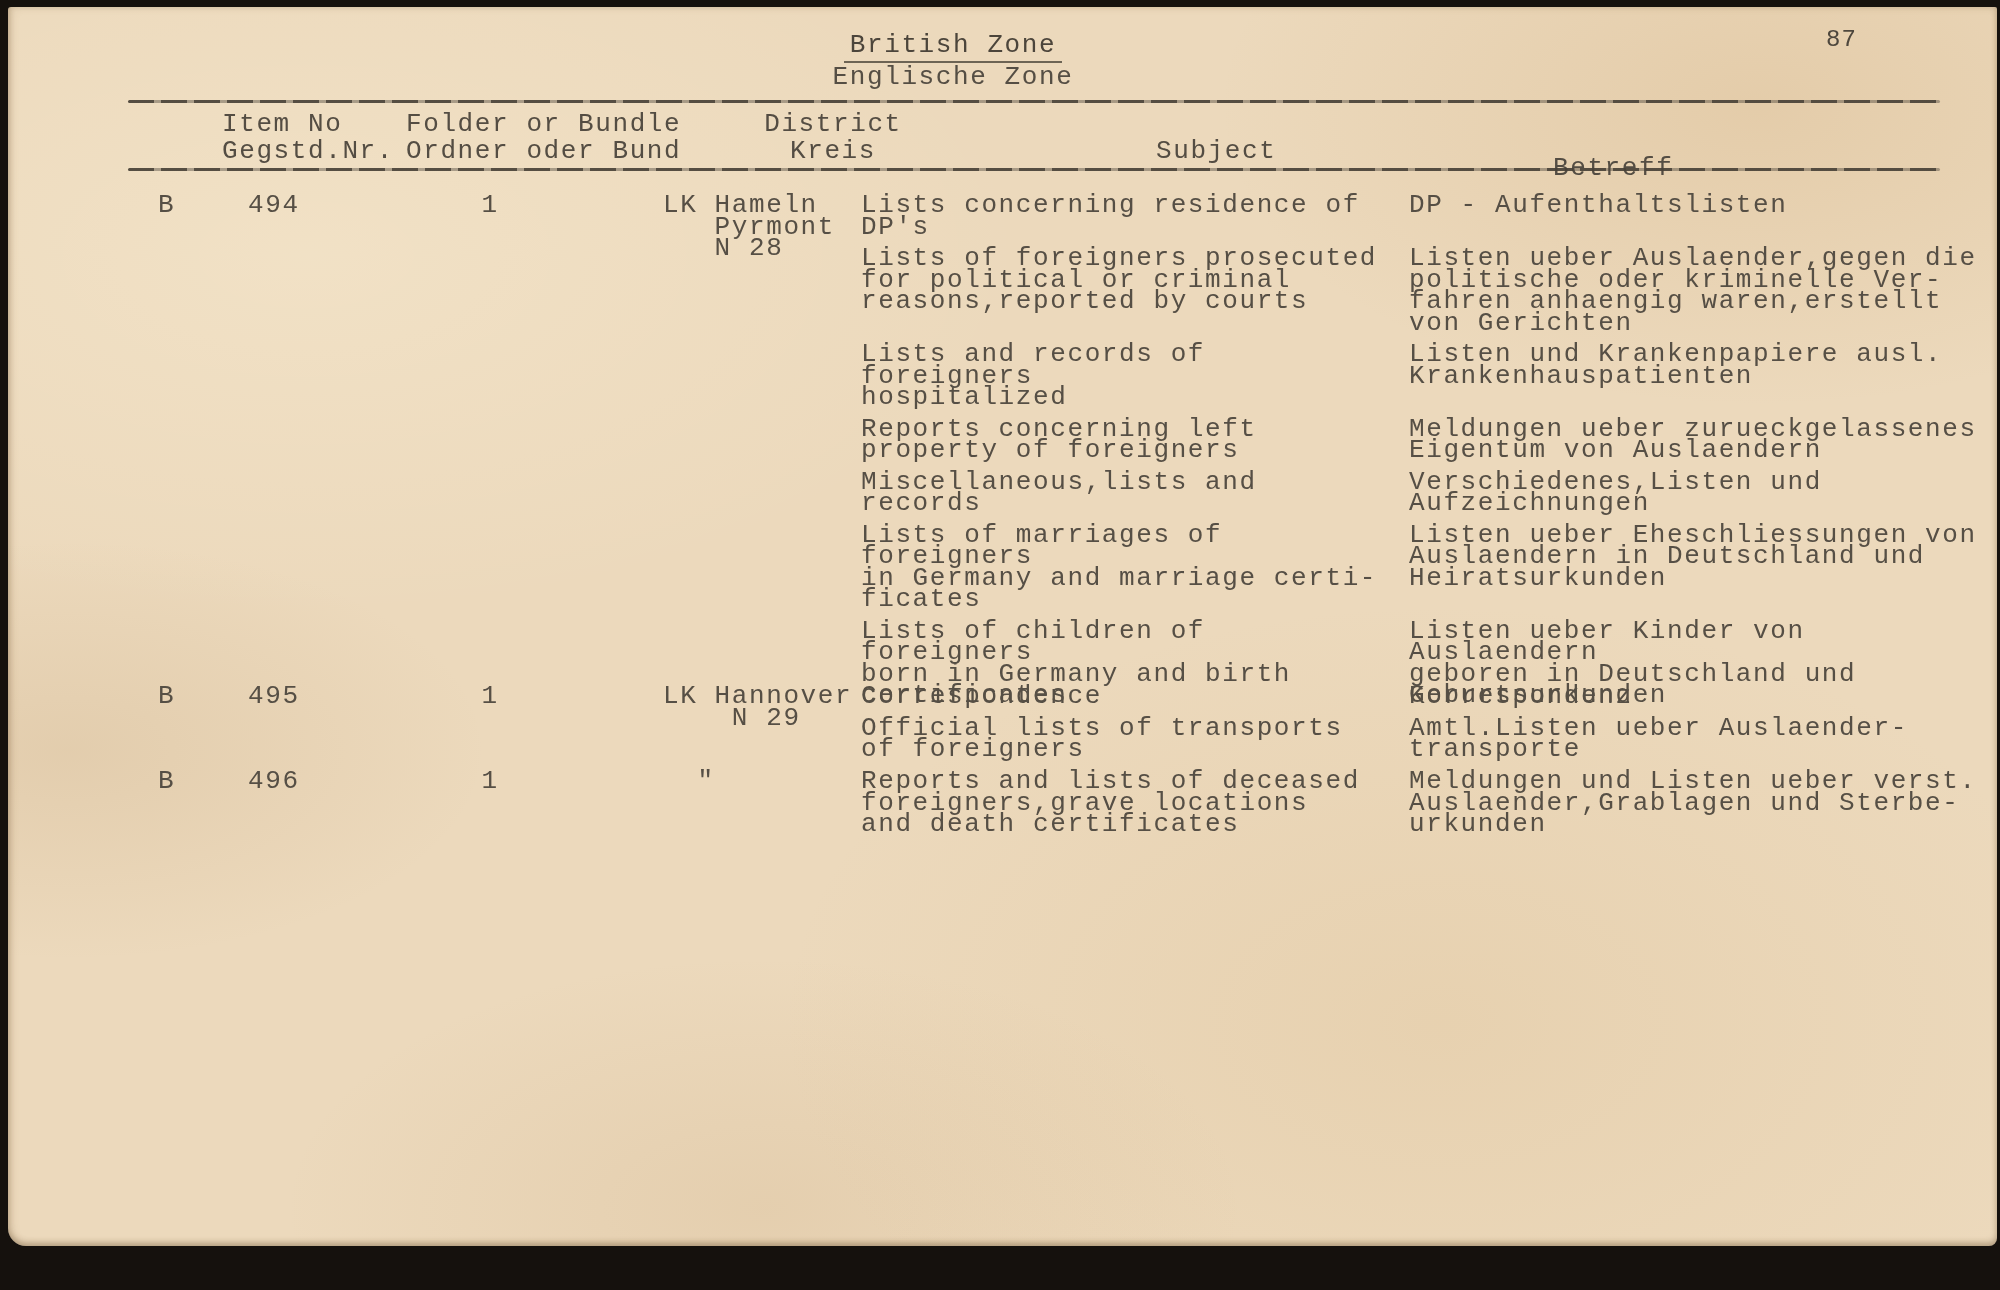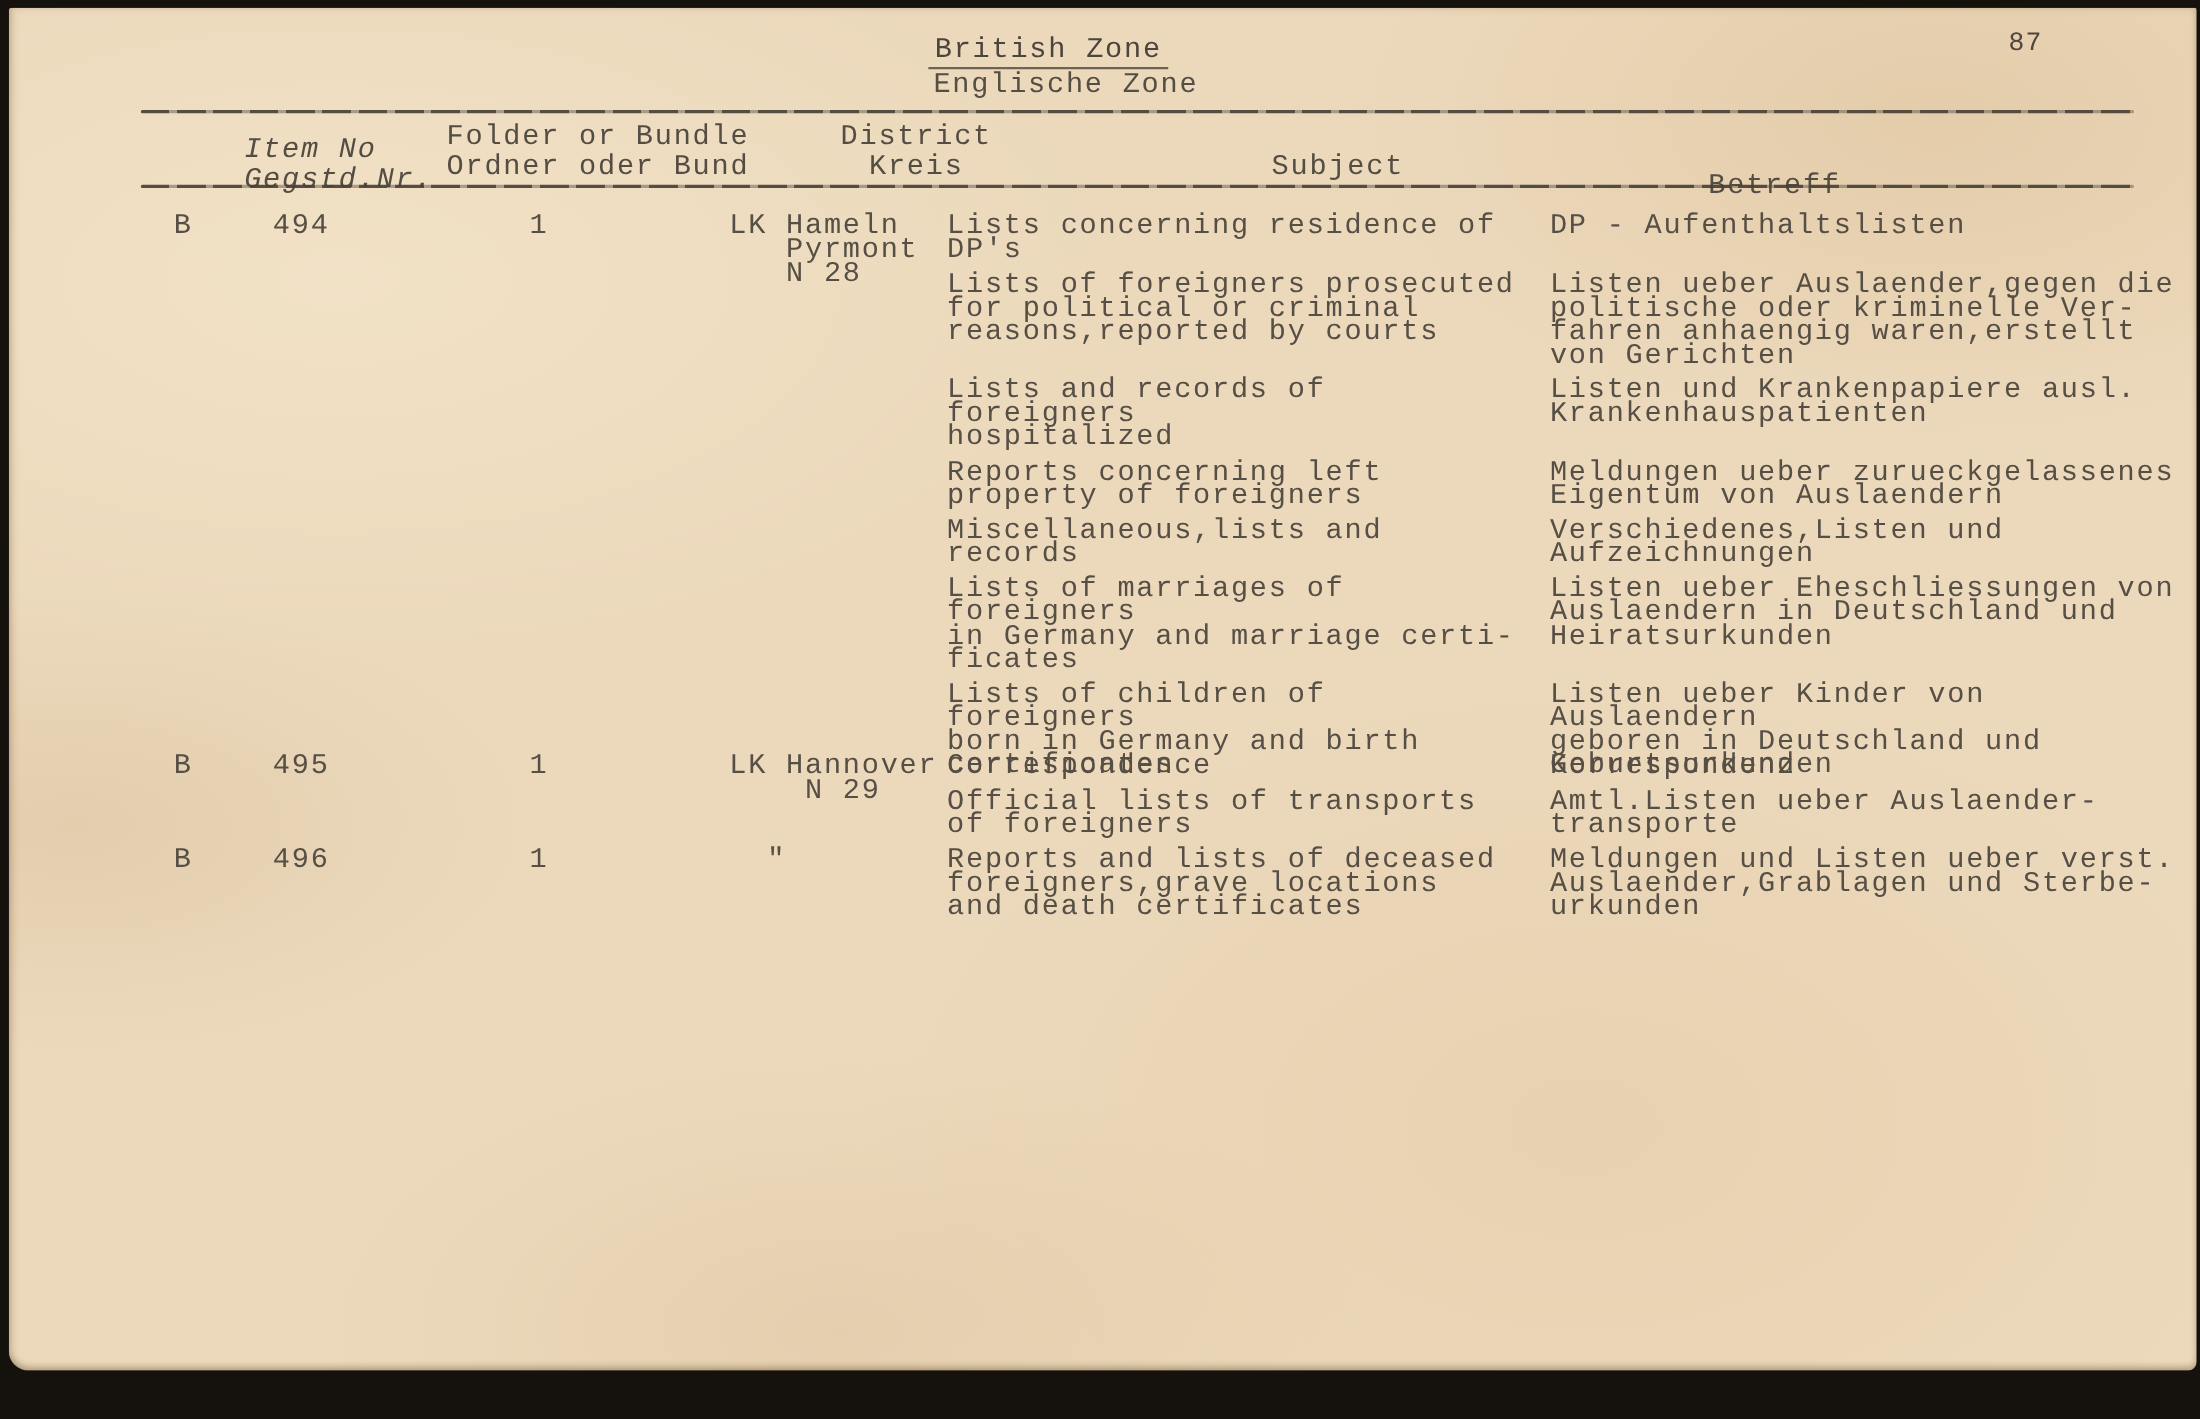--- a/index.html
+++ b/index.html
@@ -19,28 +19,28 @@
       radial-gradient(600px 300px at 3% 60%, rgba(170,132,84,.14), transparent 70%),
       #ecd9bc;
     box-shadow:inset 0 -3px 6px rgba(90,65,35,.35), inset 3px 0 8px rgba(120,90,50,.18);
     color:#564f45;
   }
   .t{font-size:26px;letter-spacing:1.6px;line-height:21.5px;white-space:pre-wrap;}
   .abs{position:absolute;}
   .page-number{top:22px;left:1818px;font-size:24px;letter-spacing:1px;color:#4e473d;}
   .title-block{top:28px;left:0;width:1890px;text-align:center;}
   .doc-title{display:inline-block;color:#4c453b;border-bottom:2px solid rgba(78,70,58,.8);padding:0 6px 4px 6px;}
-  .doc-subtitle{top:60px;left:0;width:1890px;text-align:center;color:#554e44;padding-left:16px;}
+  .doc-subtitle{top:60px;left:0;width:1890px;text-align:center;color:#554e44;}
   .rule{position:absolute;left:120px;width:1812px;height:3px;
     background:repeating-linear-gradient(90deg, rgba(72,65,55,.92) 0 26px, rgba(72,65,55,.42) 26px 33px);
     border-radius:2px;}
   .rule-top{top:93px;}
   .rule-header{top:161px;}
   .hdr{position:absolute;line-height:27px;color:#544d43;}
-  .hdr-item{top:116px;left:214px;font-style:italic;}
+  .hdr-item{top:104px;left:214px;}
   .hdr-folder{top:104px;left:398px;}
   .hdr-district{top:104px;left:735px;width:180px;text-align:center;}
   .hdr-subject{top:131px;left:1148px;}
   .hdr-betreff{top:148px;left:1545px;}
   .row{position:absolute;left:0;width:2000px;}
   .row-1{top:188px;}
   .row-2{top:679px;}
   .row-3{top:764px;}
   .zone{position:absolute;left:150px;top:0;}
   .itemno{position:absolute;left:240px;top:0;}

